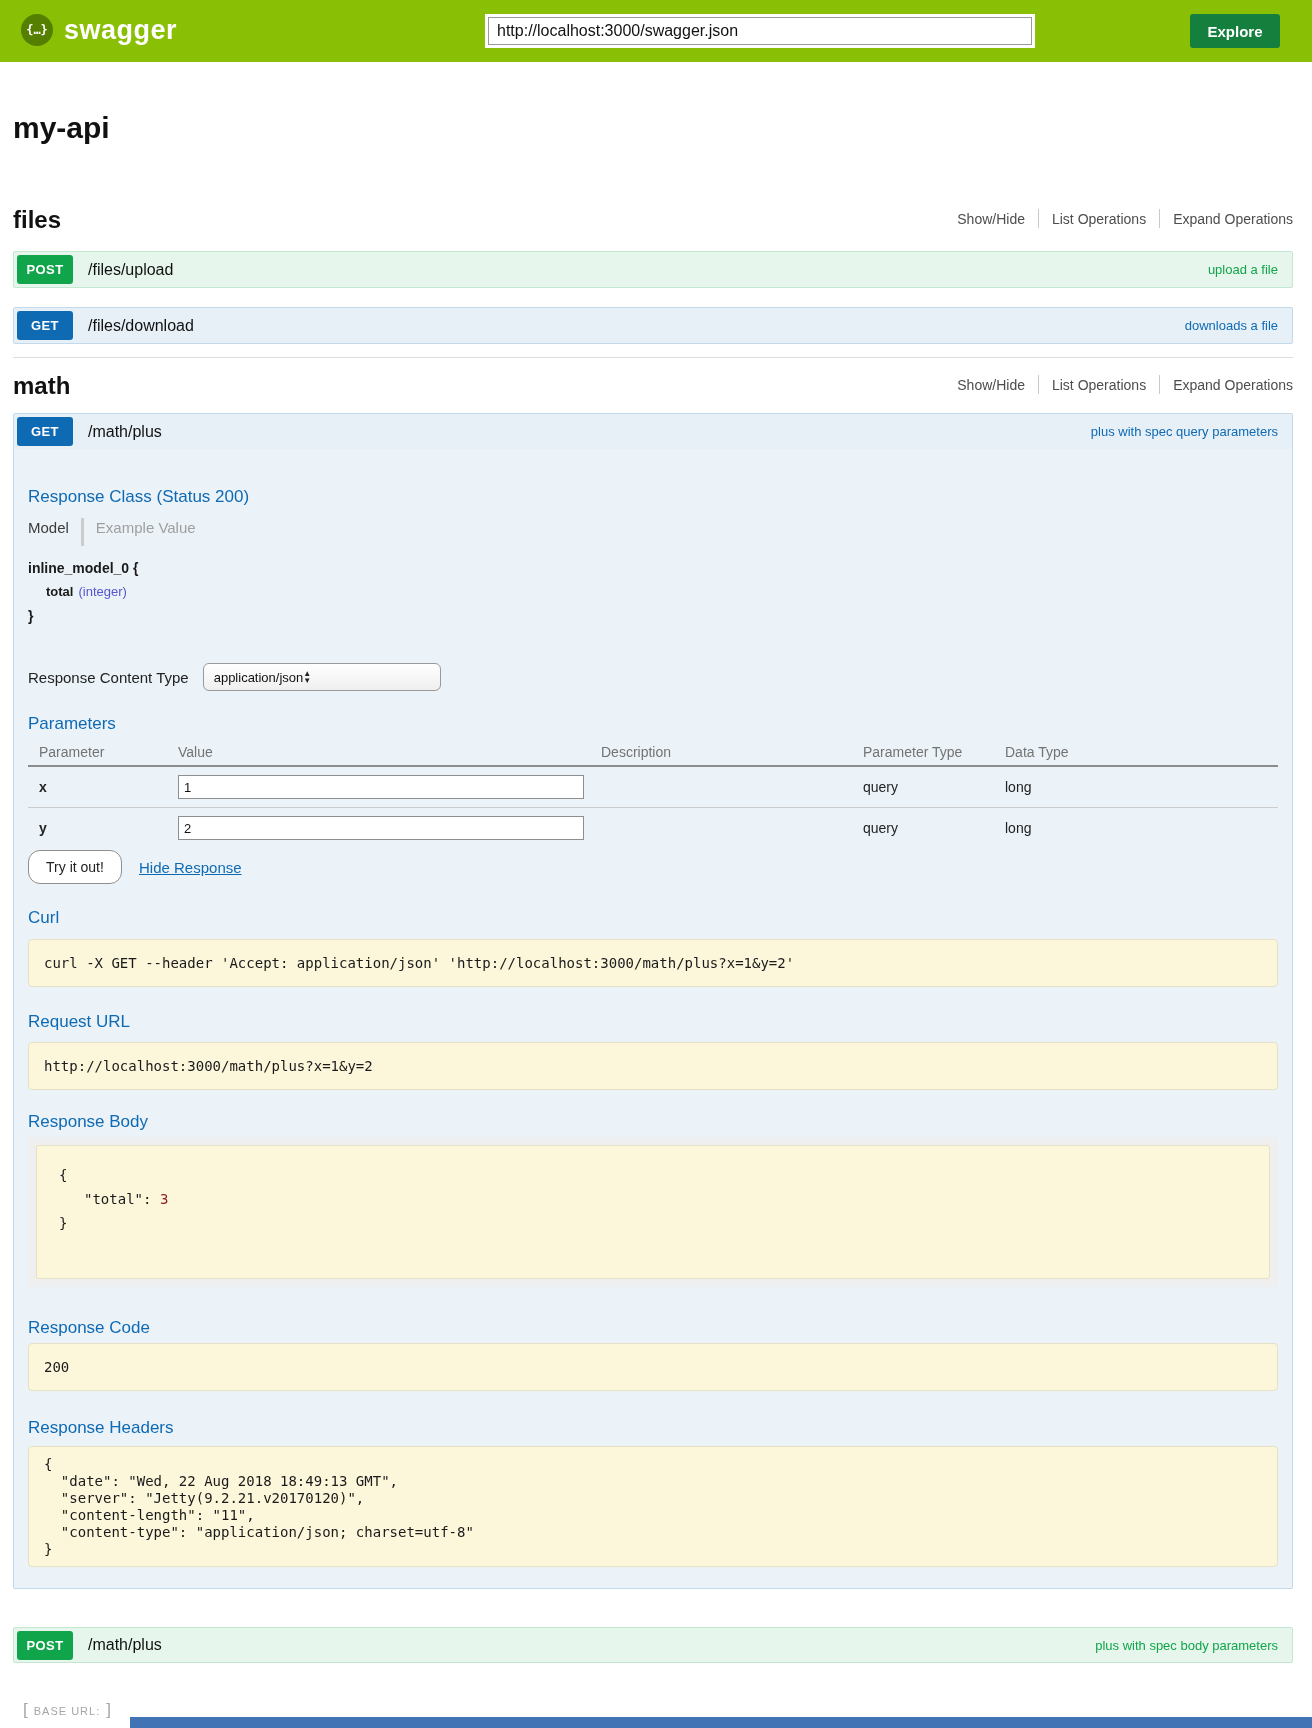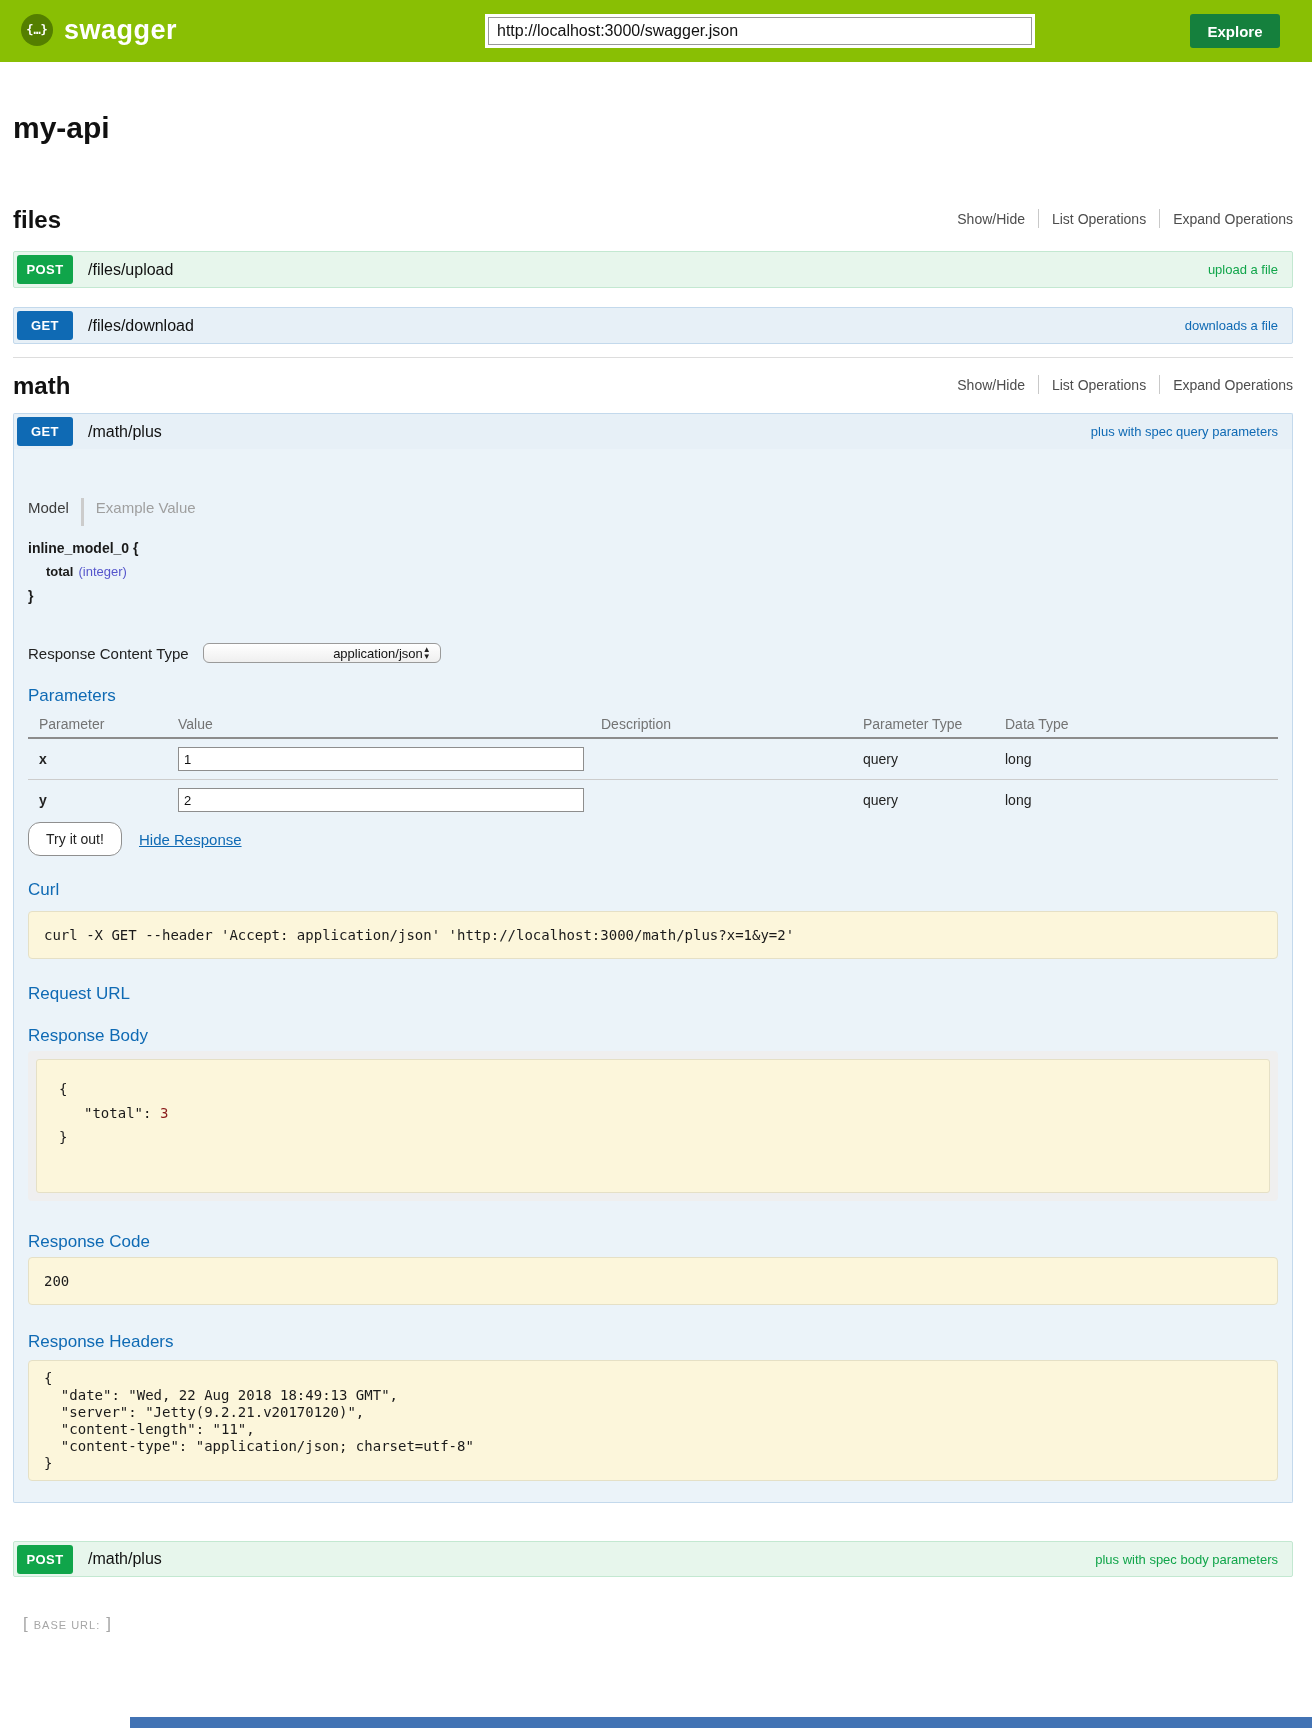--- a/index.html
+++ b/index.html
@@ -83,23 +83,23 @@
   .sig-line { line-height:16px; }
   .sig-line + .sig-line { margin-top:8px; }
   .sig-open, .sig-close { font-weight:bold; }
   .sig-prop { padding-left:18px; font-size:13px; }
   .sig-prop b { font-weight:bold; }
   .prop-type { color:#5555cc; margin-left:5px; }
 
   .rct-row { margin-top:39px; display:flex; align-items:center; }
   .rct-label { font-size:15px; color:#222; }
   .select {
-    margin-left:14px; width:238px; height:20px; border:1px solid #9a9a9a; border-radius:6px;
+    margin-left:14px; width:238px; height:28px; border:1px solid #9a9a9a; border-radius:6px;
     background:linear-gradient(#ffffff,#efefef);
-    display:flex; align-items:center; justify-content:flex-end;
+    display:flex; align-items:center; justify-content:flex-start;
     padding:0 9px 0 10px; cursor:pointer;
   }
   .select-value { font-size:13px; color:#111; }
   .select-arrows { display:flex; flex-direction:column; align-items:center; color:#222; }
   .select-arrows span { font-size:8px; line-height:7px; }
 
   .params-heading { margin-top:23px; }
 
   table.params { margin-top:7px; width:100%; border-collapse:collapse; table-layout:fixed; }
   table.params col.c1 { width:140px; }
@@ -219,20 +219,21 @@
   </div>
 
   <div class="op-row get r3">
     <span class="badge m-get">GET</span>
     <a class="op-path">/math/plus</a>
     <a class="op-summary blue">plus with spec query parameters</a>
   </div>
 
   <div class="op-content">
 
+    <div class="blue-heading">Response Class (Status 200)</div>
 
     <div class="model-tabs">
       <span class="tab-model">Model</span>
       <span class="tab-sep"></span>
       <span class="tab-example">Example Value</span>
     </div>
 
     <div class="signature">
       <div class="sig-line sig-open">inline_model_0 {</div>
       <div class="sig-line sig-prop"><b>total</b><span class="prop-type">(integer)</span></div>
@@ -289,20 +290,21 @@
 
     <div class="try-row">
       <button class="try-btn">Try it out!</button>
       <a class="hide-response">Hide Response</a>
     </div>
 
     <div class="blue-heading h-curl">Curl</div>
     <div class="code-block">curl -X GET --header 'Accept: application/json' 'http://localhost:3000/math/plus?x=1&amp;y=2'</div>
 
     <div class="blue-heading h-requrl">Request URL</div>
+    <div class="code-block url-block">http://localhost:3000/math/plus?x=1&amp;y=2</div>
 
     <div class="blue-heading h-respbody">Response Body</div>
     <div class="resp-body-outer">
       <div class="resp-body-inner">
         <div class="json-line">{</div>
         <div class="json-line indent"><span>"total"</span><span>: </span><span class="json-num">3</span></div>
         <div class="json-line">}</div>
       </div>
     </div>
 

